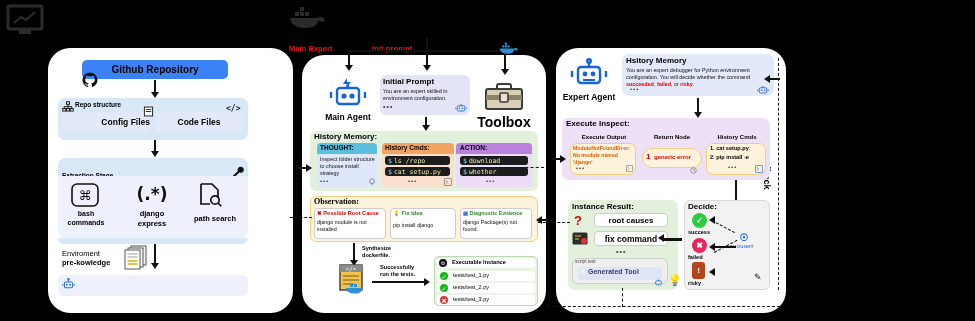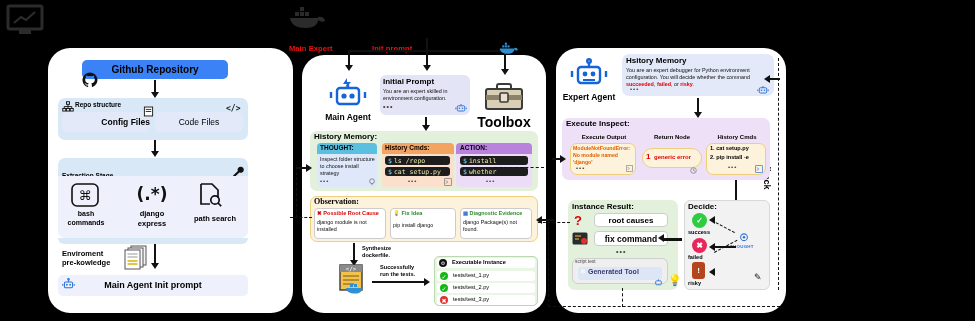--- a/index.html
+++ b/index.html
@@ -141,21 +141,21 @@
     <g fill="none" stroke="#111" stroke-width="1.2">
       <rect x="6" y="1" width="4" height="3.4"></rect>
         <rect x="1" y="10" width="4" height="3.4"></rect>
       <rect x="6" y="10" width="4" height="3.4"></rect>
         <rect x="11" y="10" width="4" height="3.4"></rect>
       <path d="M8 4.4v3 M3 10v-2.6h10V10 M8 7.4V10"></path>
     </g>
   </svg>
   <div class="abs" style="left:75px;top:101px;font-size:6.5px;font-weight:bold;">Repo structure</div>
   <div class="abs lightblue" style="left:62px;top:112px;width:88px;height:20px;line-height:20px;text-align:right;font-size:8.5px;font-weight:bold;">Config Files</div>
-  <div class="abs lightblue" style="left:155px;top:112px;width:88px;height:20px;line-height:20px;text-align:center;font-size:8.5px;font-weight:normal;">Code Files</div>
+  <div class="abs lightblue" style="left:155px;top:112px;width:88px;height:20px;line-height:20px;text-align:center;font-size:8.5px;font-weight:bold;">Code Files</div>
   <svg class="abs" style="left:143px;top:106px;width:11px;height:11px;" viewBox="0 0 16 16">
     <rect x="2" y="1.5" width="12" height="13" fill="#fff" stroke="#111" stroke-width="1.3"></rect>
     <path d="M4 5h8 M4 8h8" stroke="#111" stroke-width="1.2"></path>
   </svg>
   <div class="abs" style="left:226px;top:104px;font-size:8px;font-weight:bold;color:#111;font-family:'DejaVu Sans Mono',monospace;">&lt;/&gt;</div>
 
   <div class="abs vline" style="left:154px;top:140px;height:13px;"></div>
   <div class="abs arrow-d" style="left:151px;top:151px;"></div>
 
   <div class="abs bluebox" style="left:58px;top:158px;width:190px;height:18px;border-radius:7px 7px 0 0;"></div>
@@ -180,32 +180,31 @@
   <svg class="abs" style="left:198px;top:182px;width:24px;height:26px;" viewBox="0 0 24 26">
     <path d="M3 2h11l6 6v8" fill="none" stroke="#111" stroke-width="1.7"></path>
     <path d="M3 2v20h9" fill="none" stroke="#111" stroke-width="1.7"></path>
     <circle cx="17" cy="18" r="4.2" fill="none" stroke="#111" stroke-width="1.7"></circle>
     <path d="M20 21l3.2 3.2" stroke="#111" stroke-width="1.7"></path>
   </svg>
   <div class="abs caption" style="left:186px;top:214px;width:58px;font-size:7.5px;">path search</div>
 
   <div class="abs vline" style="left:154px;top:244px;height:22px;"></div>
   <div class="abs arrow-d" style="left:151px;top:263px;"></div>
-  <div class="abs" style="left:62px;top:249px;font-size:7.5px;font-weight:bold;">Enviroment</div>
+  <div class="abs" style="left:62px;top:249px;font-size:7.5px;font-weight:normal;">Enviroment</div>
   <div class="abs" style="left:62px;top:258px;font-size:7.5px;font-weight:bold;">pre-kowledge</div>
   <svg class="abs" style="left:124px;top:245px;width:24px;height:26px;" viewBox="0 0 24 26">
     <rect x="7" y="1" width="15" height="19" fill="#f4f4f4" stroke="#555" stroke-width="1"></rect>
     <rect x="4" y="3" width="15" height="19" fill="#f9f9f9" stroke="#555" stroke-width="1"></rect>
     <rect x="1" y="5" width="15" height="19" fill="#fff" stroke="#555" stroke-width="1"></rect>
     <path d="M3.5 9h10 M3.5 12h10" stroke="#999" stroke-width="1"></path>
     <path d="M3.5 16h10 M3.5 19h10" stroke="#d8b400" stroke-width="1.4"></path>
   </svg>
 
   <div class="abs palerow" style="left:58px;top:275px;width:190px;height:21px;"></div>
-  <div class="abs" style="left:58px;top:275px;width:190px;height:21px;line-height:21px;text-align:center;font-size:9px;font-weight:bold;">Main Agent Init prompt</div>
   <svg class="abs" style="left:62px;top:278px;width:13px;height:13px;" viewBox="0 0 16 16">
     <g fill="none" stroke="#2f72d6" stroke-width="1.3">
       <rect x="3" y="5" width="10" height="7" rx="1.6"></rect>
         <path d="M8 2v3"></path>
         <circle cx="8" cy="1.6" r="1"></circle>
       <path d="M1 7.5v2 M15 7.5v2"></path>
     </g>
     <circle cx="6" cy="8.3" r="1.1" fill="#2f72d6"></circle>
       <circle cx="10" cy="8.3" r="1.1" fill="#2f72d6"></circle>
   </svg>
@@ -300,21 +299,21 @@
   </svg>
 
   <div class="abs hline" style="left:457px;top:166px;width:12px;height:2px;"></div>
   <div class="abs arrow-r" style="left:467px;top:163px;"></div>
 
   <div class="abs" style="left:456px;top:143px;width:76px;height:44px;background:#eddcf7;border-radius:4px;"></div>
   <div class="abs" style="left:456px;top:143px;width:76px;height:11px;background:#b882dd;border-radius:4px 4px 0 0;"></div>
   <div class="abs" style="left:460px;top:144px;font-size:6.5px;font-weight:bold;color:#000;">ACTION:</div>
   <div class="abs term" style="left:460px;top:156px;width:68px;height:9px;">
     <span class="dollar">$</span>
-      <span>install</span>
+      <span>download</span>
   </div>
   <div class="abs term" style="left:460px;top:167px;width:68px;height:9px;">
     <span class="dollar">$</span>
       <span>whether</span>
   </div>
   <div class="abs ellipsis" style="left:486px;top:178px;font-size:6px;">•••</div>
 
   <div class="abs dashline-h" style="left:494px;top:167px;width:50px;"></div>
   <div class="abs dashline-v" style="left:296px;top:167px;height:50px;"></div>
   <div class="abs hline" style="left:296px;top:167px;width:12px;"></div>

